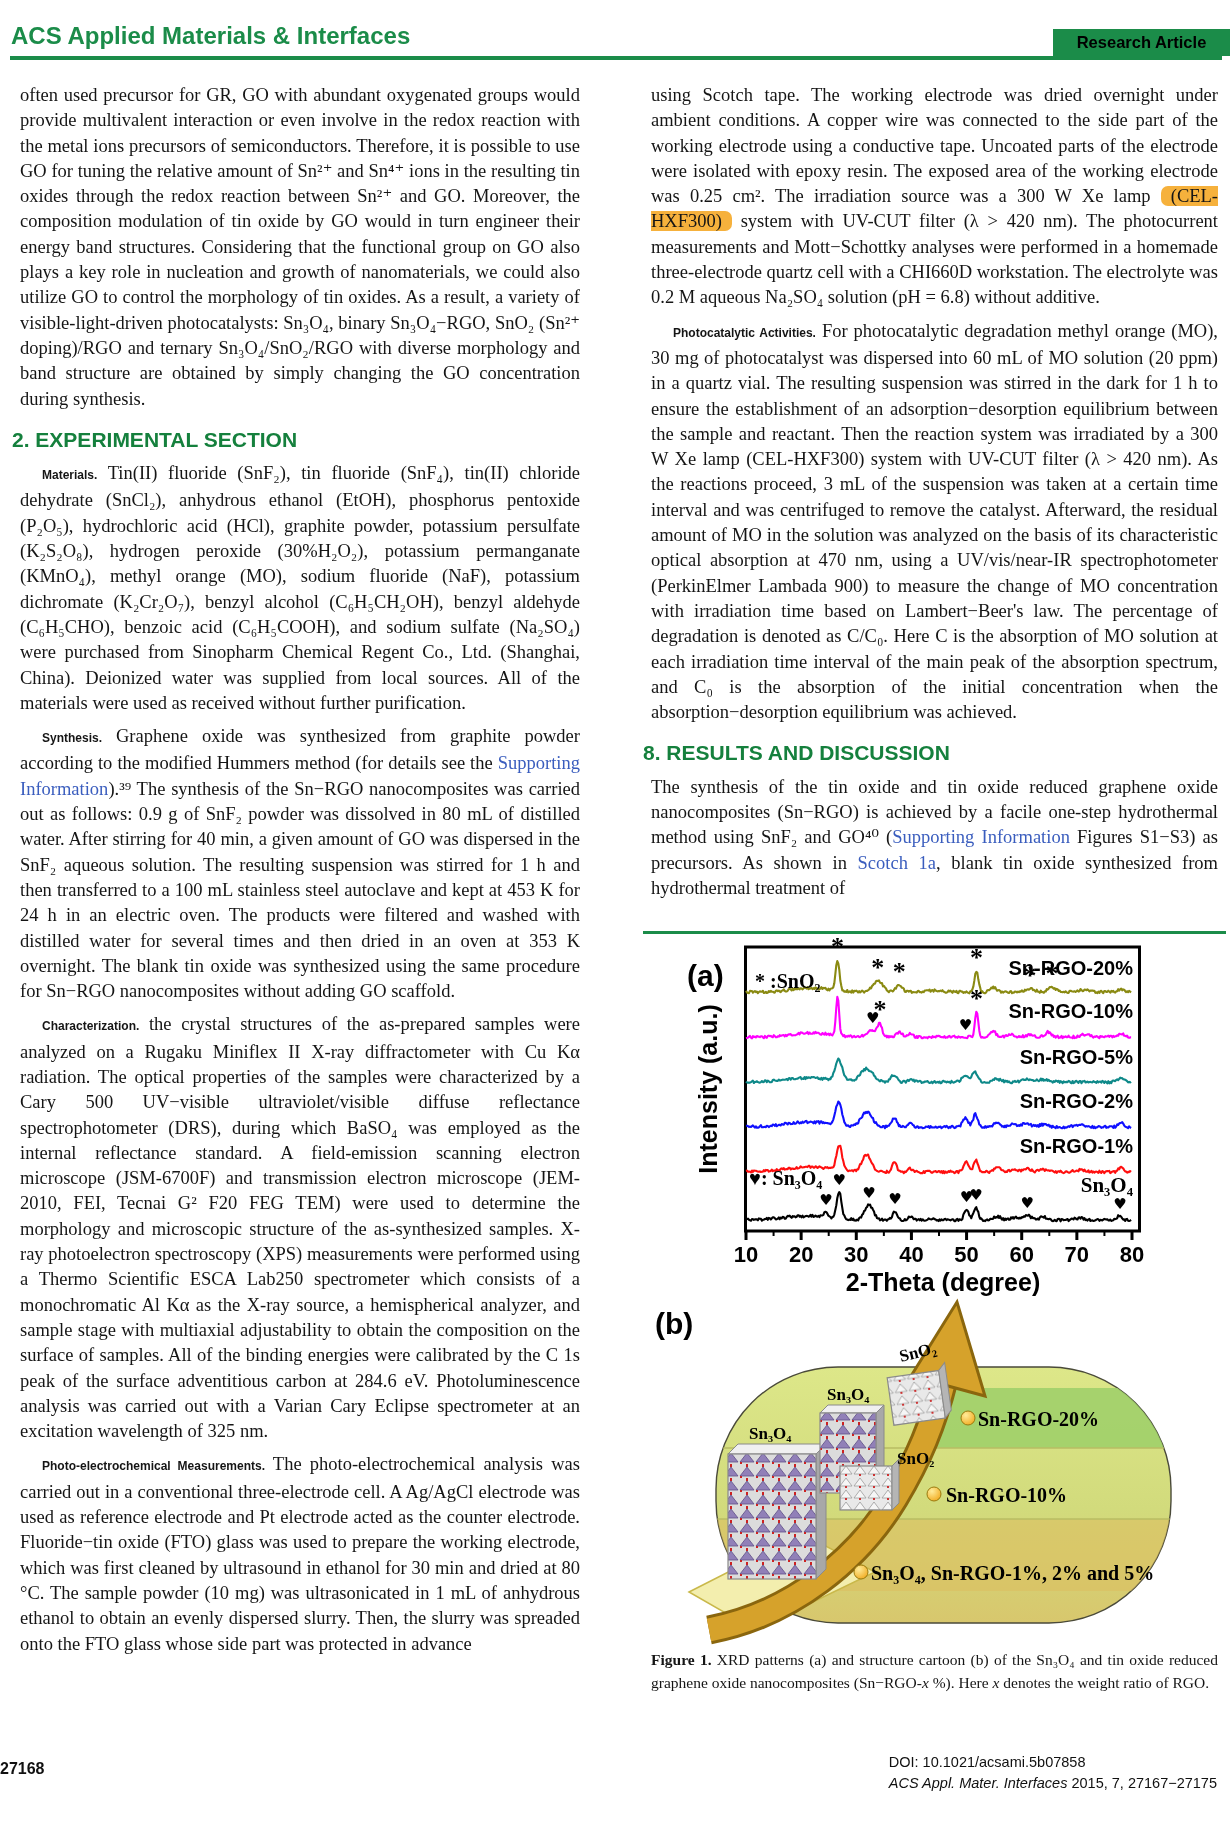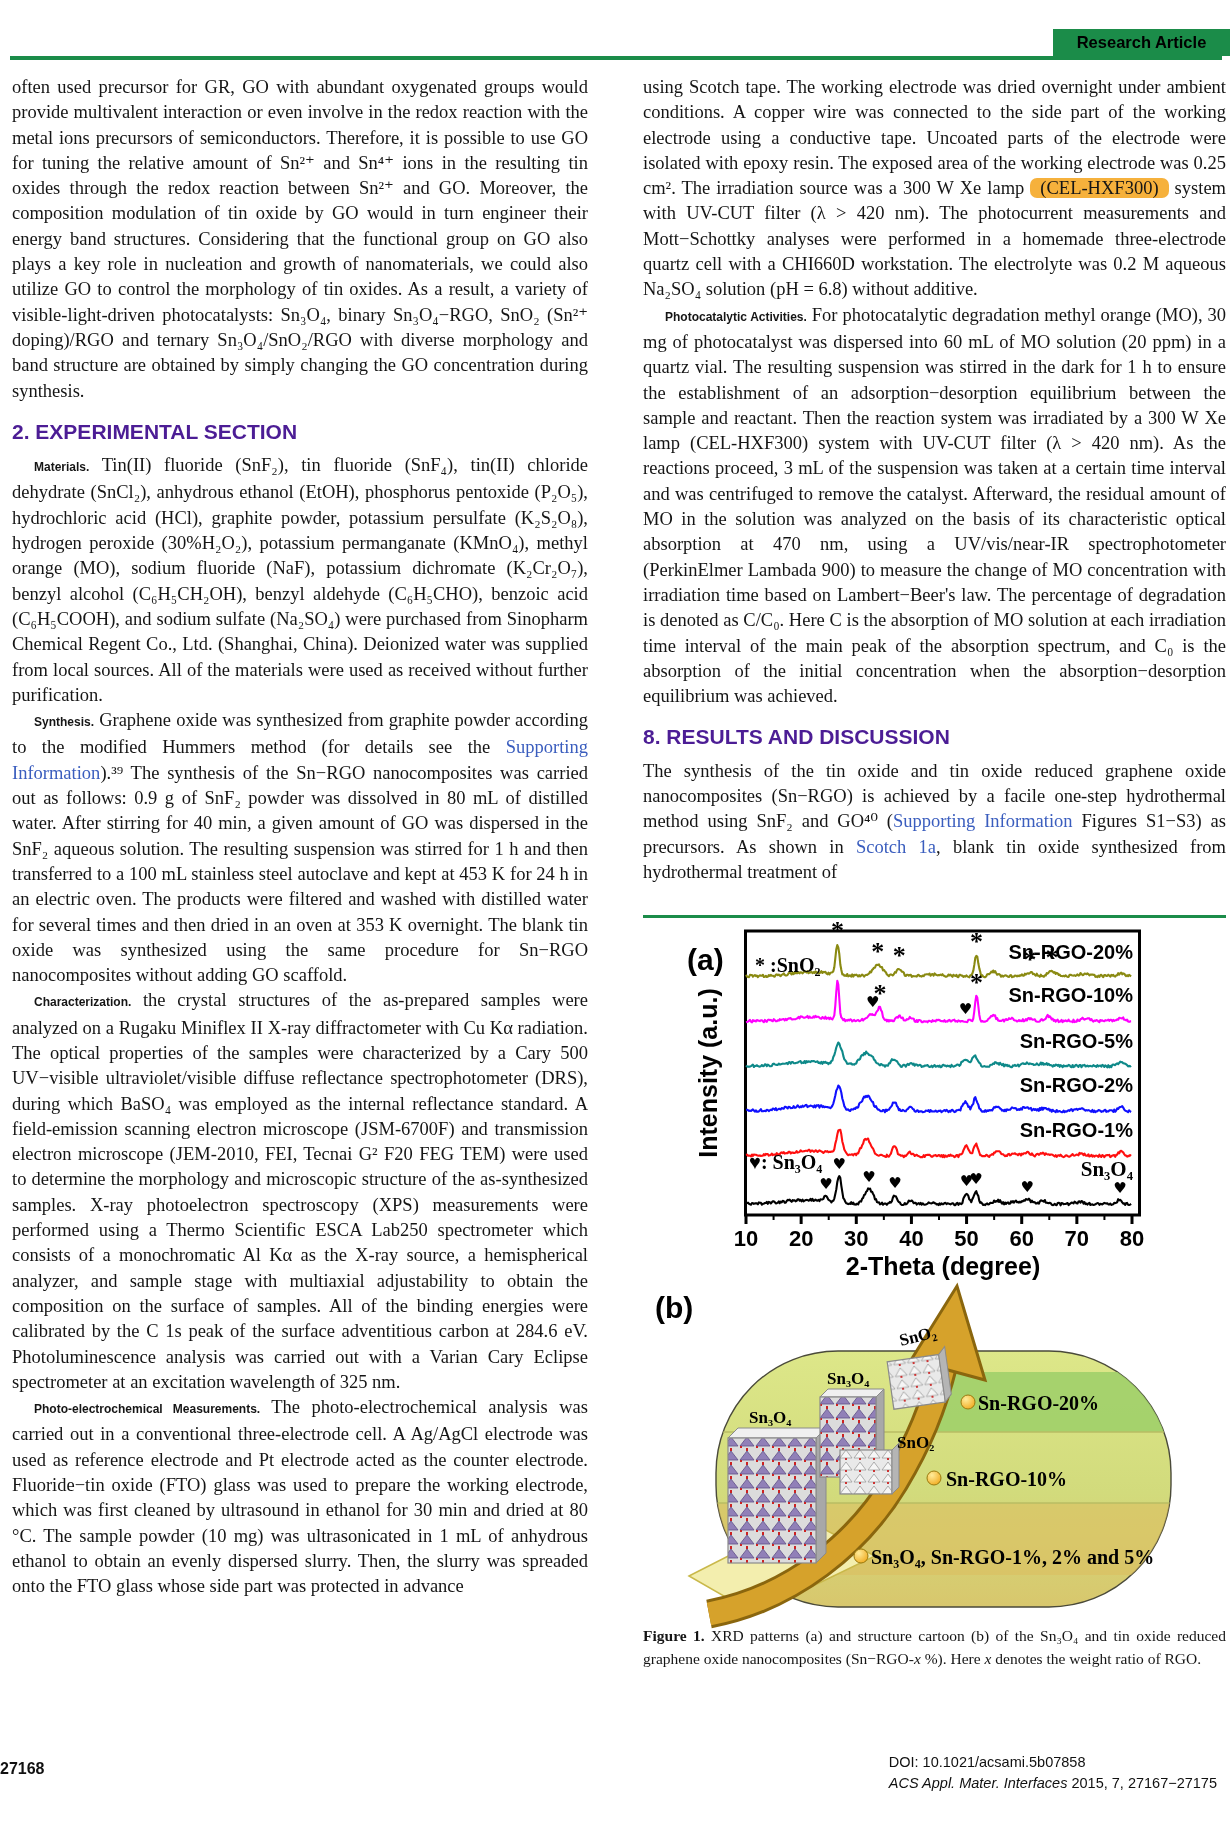--- a/index.html
+++ b/index.html
@@ -9,25 +9,25 @@
   .jtitle{position:absolute;left:11px;top:22px;font-family:"Liberation Sans","DejaVu Sans",sans-serif;
           font-weight:bold;font-size:24px;color:#1b8c49;}
   .badge{position:absolute;left:1053px;top:29px;width:177px;height:27px;background:#1b8c49;
          color:#000000;font-family:"Liberation Sans","DejaVu Sans",sans-serif;font-weight:bold;
          font-size:16.5px;text-align:center;line-height:27px;}
   .hrule{position:absolute;left:10px;top:56px;width:1212px;height:4px;background:#1b8c49;}
   
   .col{position:absolute;top:75px;font-size:18.5px;line-height:25.3px;text-align:justify;}
   #col-left{left:12px;width:576px;}
   #col-right{left:643px;width:583px;}
-  .col p{margin:0;}
+  .col p{margin:8px;}
   p.ind{text-indent:22px;}
   .lead{font-family:"Liberation Sans","DejaVu Sans",sans-serif;font-weight:bold;font-size:12px;}
   h2.sec{font-family:"Liberation Sans","DejaVu Sans",sans-serif;font-weight:bold;font-size:21px;
-         color:#4c1d95;margin:15px 0 9px 0;text-align:left;}
+         color:#15803d;margin:15px 0 9px 0;text-align:left;}
   .link{color:#3a5dbe;text-decoration:none;cursor:pointer;}
   .hl{background:#f6b13c;border-radius:7px;padding:0 10px;}
   
   .figrule{height:3px;background:#1b8c49;margin:30px 0 10px 0;}
   svg{display:block;overflow:visible;}
   .ax-label{font-family:"Liberation Sans","DejaVu Sans",sans-serif;font-weight:bold;font-size:25px;}
   .panel-lab{font-family:"Liberation Sans","DejaVu Sans",sans-serif;font-weight:bold;font-size:30px;}
   .s-label{font-family:"Liberation Sans","DejaVu Sans",sans-serif;font-weight:bold;font-size:20px;}
   .s-label-serif{font-family:"Liberation Serif","DejaVu Serif",serif;font-weight:bold;font-size:21px;}
   .leg{font-family:"Liberation Serif","DejaVu Serif",serif;font-weight:bold;font-size:20px;}
@@ -41,20 +41,21 @@
   .pagenum{position:absolute;left:0;top:1760px;width:1231px;
            font-family:"Liberation Sans","DejaVu Sans",sans-serif;font-weight:bold;font-size:16px;color:#111;}
   .doiblock{position:absolute;right:14px;top:1752px;
             font-family:"Liberation Sans","DejaVu Sans",sans-serif;font-size:14.5px;line-height:21px;color:#111;}
 </style>
 </head>
 <body>
 
 <div id="page">
 
+  <div class="jtitle">ACS Applied Materials &amp; Interfaces</div>
   <div class="badge">Research Article</div>
   <div class="hrule"></div>
 
   <div class="col" id="col-left">
     <p>often used precursor for GR, GO with abundant oxygenated groups would provide multivalent interaction or even involve in the redox reaction with the metal ions precursors of semiconductors. Therefore, it is possible to use GO for tuning the relative amount of Sn²⁺ and Sn⁴⁺ ions in the resulting tin oxides through the redox reaction between Sn²⁺ and GO. Moreover, the composition modulation of tin oxide by GO would in turn engineer their energy band structures. Considering that the functional group on GO also plays a key role in nucleation and growth of nanomaterials, we could also utilize GO to control the morphology of tin oxides. As a result, a variety of visible-light-driven photocatalysts: Sn₃O₄, binary Sn₃O₄−RGO, SnO₂ (Sn²⁺ doping)/RGO and ternary Sn₃O₄/SnO₂/RGO with diverse morphology and band structure are obtained by simply changing the GO concentration during synthesis.</p>
     <h2 class="sec">2. EXPERIMENTAL SECTION</h2>
     <p class="ind"><span class="lead">Materials.</span><span> Tin(II) fluoride (SnF₂), tin fluoride (SnF₄), tin(II) chloride dehydrate (SnCl₂), anhydrous ethanol (EtOH), phosphorus pentoxide (P₂O₅), hydrochloric acid (HCl), graphite powder, potassium persulfate (K₂S₂O₈), hydrogen peroxide (30%H₂O₂), potassium permanganate (KMnO₄), methyl orange (MO), sodium fluoride (NaF), potassium dichromate (K₂Cr₂O₇), benzyl alcohol (C₆H₅CH₂OH), benzyl aldehyde (C₆H₅CHO), benzoic acid (C₆H₅COOH), and sodium sulfate (Na₂SO₄) were purchased from Sinopharm Chemical Regent Co., Ltd. (Shanghai, China). Deionized water was supplied from local sources. All of the materials were used as received without further purification.</span></p>
     <p class="ind"><span class="lead">Synthesis.</span><span> Graphene oxide was synthesized from graphite powder according to the modified Hummers method (for details see the </span><a class="link">Supporting Information</a><span>).³⁹</span><span> The synthesis of the Sn−RGO nanocomposites was carried out as follows: 0.9 g of SnF₂ powder was dissolved in 80 mL of distilled water. After stirring for 40 min, a given amount of GO was dispersed in the SnF₂ aqueous solution. The resulting suspension was stirred for 1 h and then transferred to a 100 mL stainless steel autoclave and kept at 453 K for 24 h in an electric oven. The products were filtered and washed with distilled water for several times and then dried in an oven at 353 K overnight. The blank tin oxide was synthesized using the same procedure for Sn−RGO nanocomposites without adding GO scaffold.</span></p>
     <p class="ind"><span class="lead">Characterization.</span><span> the crystal structures of the as-prepared samples were analyzed on a Rugaku Miniflex II X-ray diffractometer with Cu Kα radiation. The optical properties of the samples were characterized by a Cary 500 UV−visible ultraviolet/visible diffuse reflectance spectrophotometer (DRS), during which BaSO₄ was employed as the internal reflectance standard. A field-emission scanning electron microscope (JSM-6700F) and transmission electron microscope (JEM-2010, FEI, Tecnai G² F20 FEG TEM) were used to determine the morphology and microscopic structure of the as-synthesized samples. X-ray photoelectron spectroscopy (XPS) measurements were performed using a Thermo Scientific ESCA Lab250 spectrometer which consists of a monochromatic Al Kα as the X-ray source, a hemispherical analyzer, and sample stage with multiaxial adjustability to obtain the composition on the surface of samples. All of the binding energies were calibrated by the C 1s peak of the surface adventitious carbon at 284.6 eV. Photoluminescence analysis was carried out with a Varian Cary Eclipse spectrometer at an excitation wavelength of 325 nm.</span></p>
     <p class="ind"><span class="lead">Photo-electrochemical Measurements.</span><span> The photo-electrochemical analysis was carried out in a conventional three-electrode cell. A Ag/AgCl electrode was used as reference electrode and Pt electrode acted as the counter electrode. Fluoride−tin oxide (FTO) glass was used to prepare the working electrode, which was first cleaned by ultrasound in ethanol for 30 min and dried at 80 °C. The sample powder (10 mg) was ultrasonicated in 1 mL of anhydrous ethanol to obtain an evenly dispersed slurry. Then, the slurry was spreaded onto the FTO glass whose side part was protected in advance</span></p>

